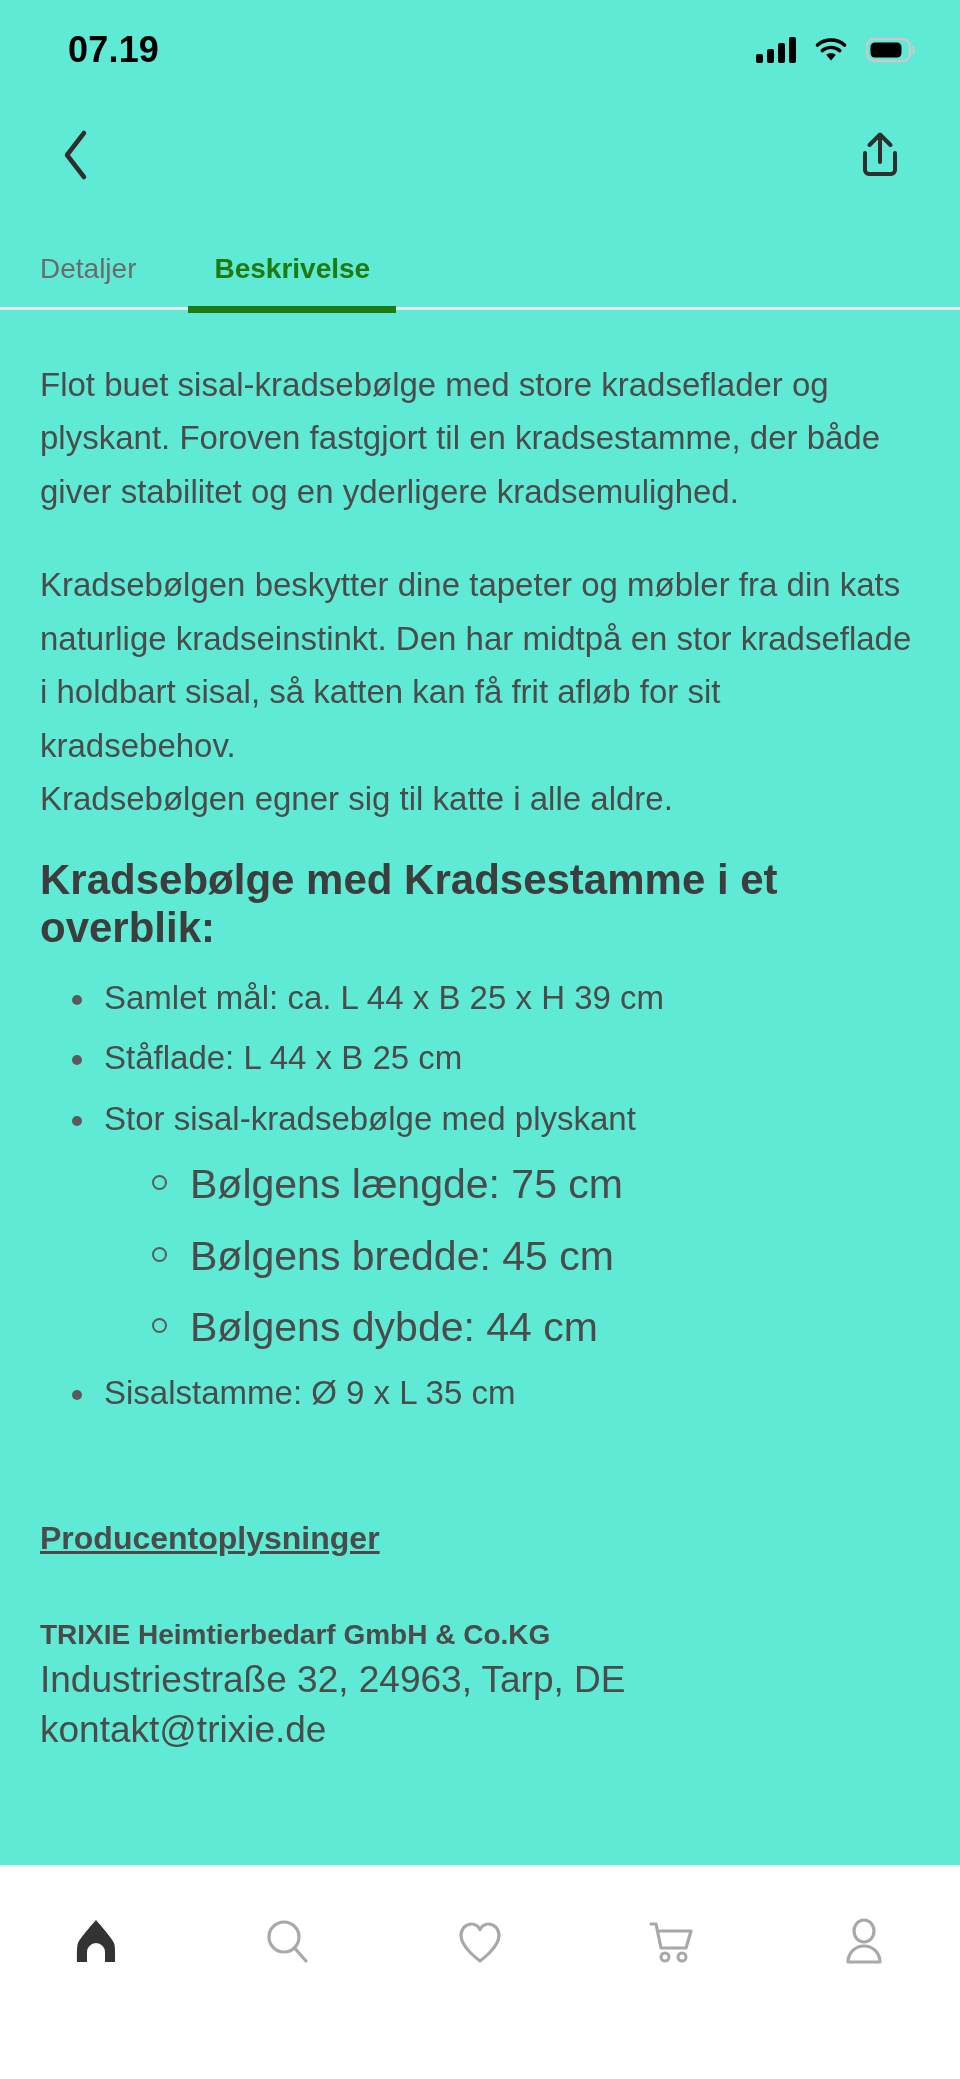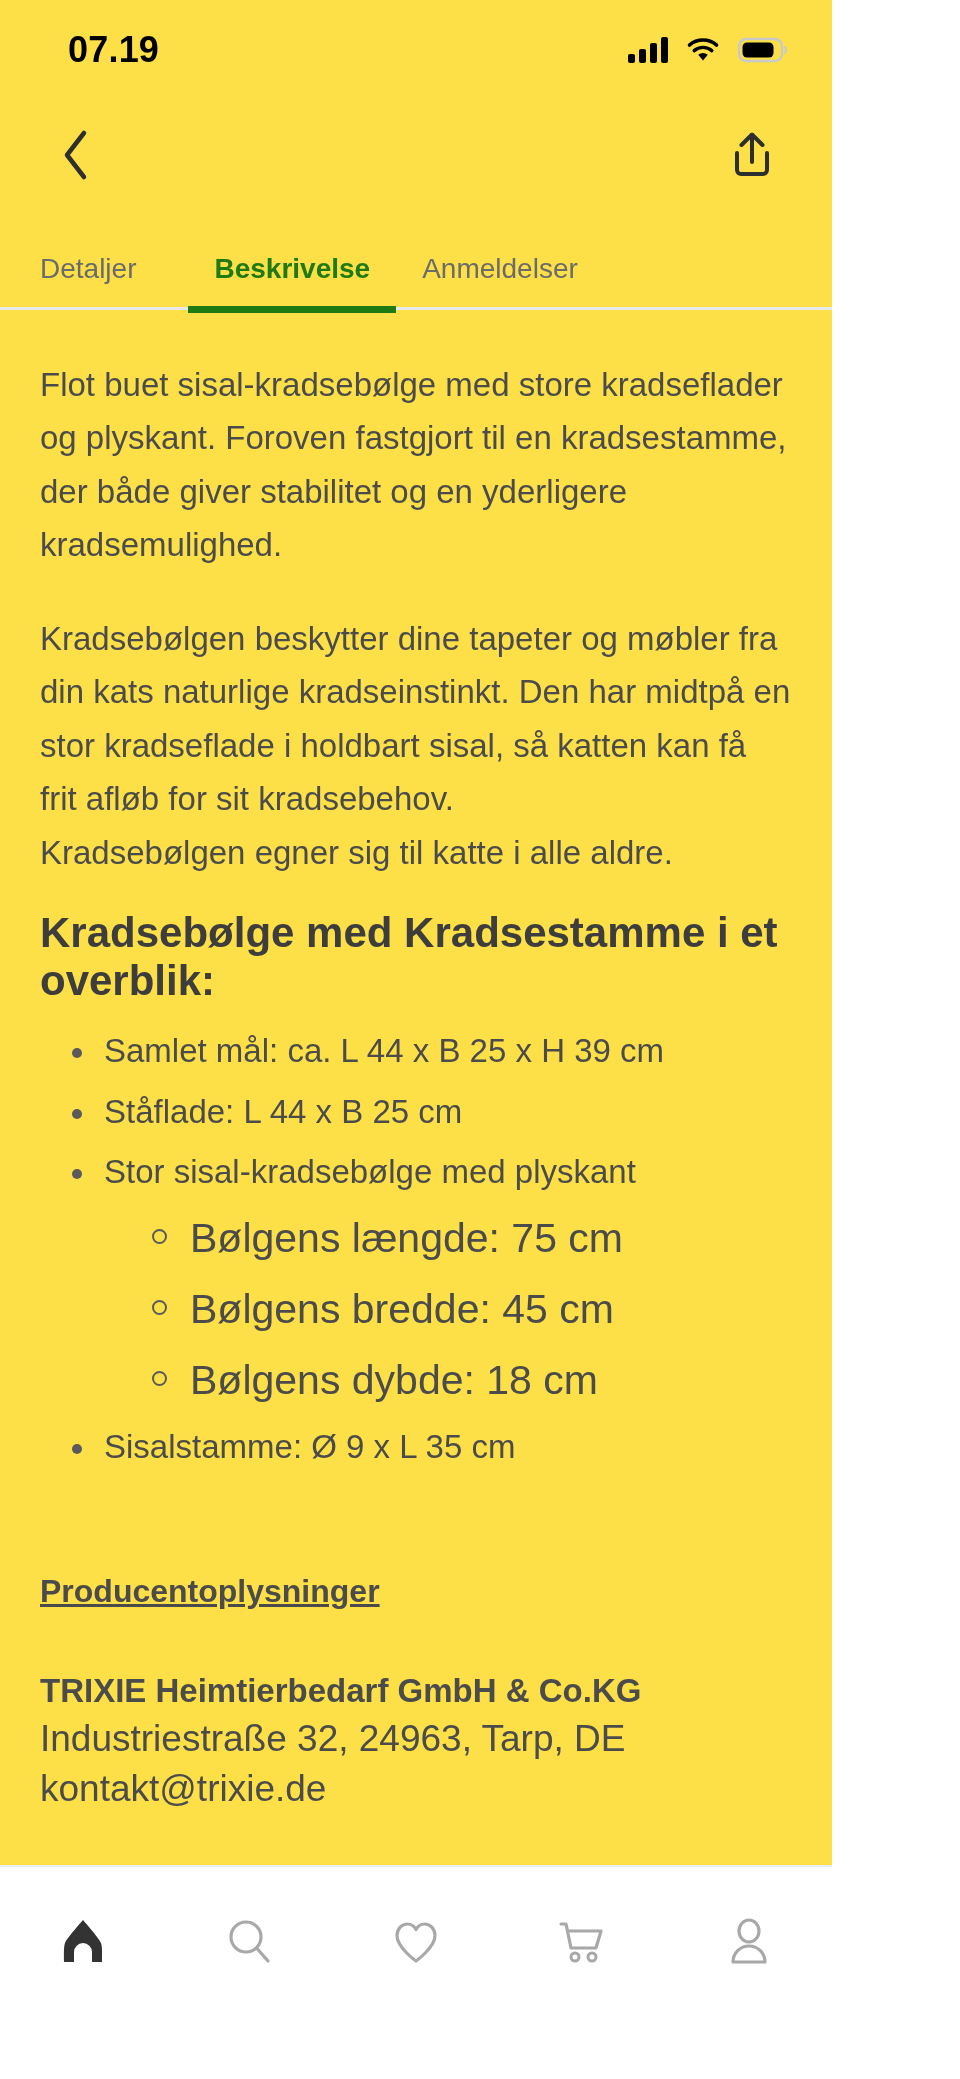--- a/index.html
+++ b/index.html
@@ -7,23 +7,23 @@
   html, body {
     width: 960px;
     height: 2079px;
     background: #ffffff;
     font-family: "Liberation Sans", sans-serif;
     overflow: hidden;
   }
 
   .phone {
     position: relative;
-    width: 832px;
+    width: 960px;
     height: 2079px;
-    background: #fde047;
+    background: #5eead4;
     display: flex;
     flex-direction: column;
   }
 
   
   .status-bar {
     height: 100px;
     flex: 0 0 100px;
     display: flex;
     align-items: center;
@@ -190,21 +190,21 @@
   }
 
   .manufacturer-heading {
     font-size: 32px;
     font-weight: bold;
     color: #4b4b4b;
     margin: 104px 0 0 0;
     text-decoration: underline;
   }
   .manufacturer-name {
-    font-size: 33px;
+    font-size: 28px;
     font-weight: bold;
     color: #4b4b4b;
     margin-top: 62px;
   }
   .manufacturer-line {
     font-size: 37px;
     color: #4b4b4b;
     font-weight: 300;
     margin-top: 8px;
   }
@@ -274,21 +274,20 @@
         <path d="M22 4 L22 31" stroke="#2e2e2e" stroke-width="4" fill="none" stroke-linecap="round"></path>
         <path d="M11.5 14 L22 3.5 L32.5 14" stroke="#2e2e2e" stroke-width="4" fill="none" stroke-linecap="round" stroke-linejoin="round"></path>
         <path d="M7 22 L7 39 a4 4 0 0 0 4 4 L33 43 a4 4 0 0 0 4 -4 L37 22" stroke="#2e2e2e" stroke-width="4" fill="none" stroke-linecap="round" stroke-linejoin="round"></path>
       </svg>
     </button>
   </div>
 
   <div class="tab-bar">
     <button class="tab">Detaljer</button>
     <button class="tab active">Beskrivelse</button>
-    <button class="tab">Anmeldelser</button>
   </div>
 
   <div class="content">
 
     <p class="para">Flot buet sisal-kradsebølge med store kradseflader og plyskant. Foroven fastgjort til en kradsestamme, der både giver stabilitet og en yderligere kradsemulighed.</p>
     <p class="para" style="white-space: pre-line;">Kradsebølgen beskytter dine tapeter og møbler fra din kats naturlige kradseinstinkt. Den har midtpå en stor kradseflade i holdbart sisal, så katten kan få frit afløb for sit kradsebehov.
 Kradsebølgen egner sig til katte i alle aldre.</p>
 
     <h3 class="overview-heading">Kradsebølge med Kradsestamme i et overblik:</h3>
 
@@ -302,21 +301,21 @@
       <li>
         <span>Stor sisal-kradsebølge med plyskant</span>
         <ul class="sub-list">
           <li>
             <span>Bølgens længde: 75 cm</span>
           </li>
           <li>
             <span>Bølgens bredde: 45 cm</span>
           </li>
           <li>
-            <span>Bølgens dybde: 18 cm</span>
+            <span>Bølgens dybde: 44 cm</span>
           </li>
         </ul>
       </li>
       <li>
         <span>Sisalstamme: Ø 9 x L 35 cm</span>
       </li>
     </ul>
 
     <h3 class="manufacturer-heading">Producentoplysninger</h3>
     <div class="manufacturer-name">TRIXIE Heimtierbedarf GmbH &amp; Co.KG</div>

